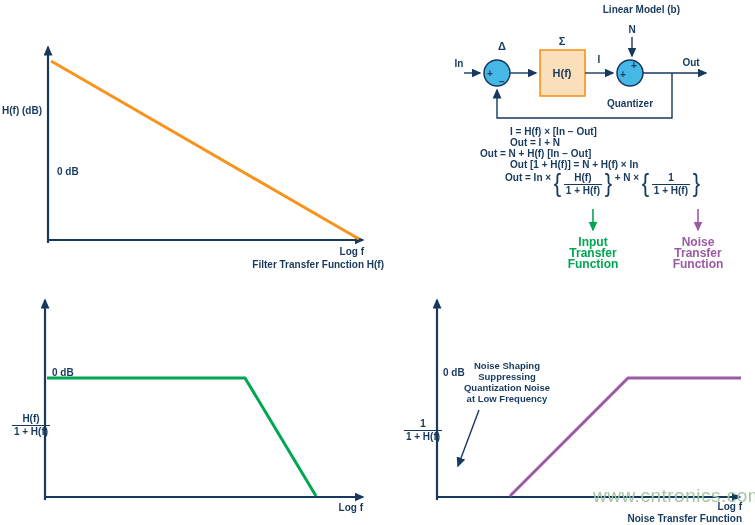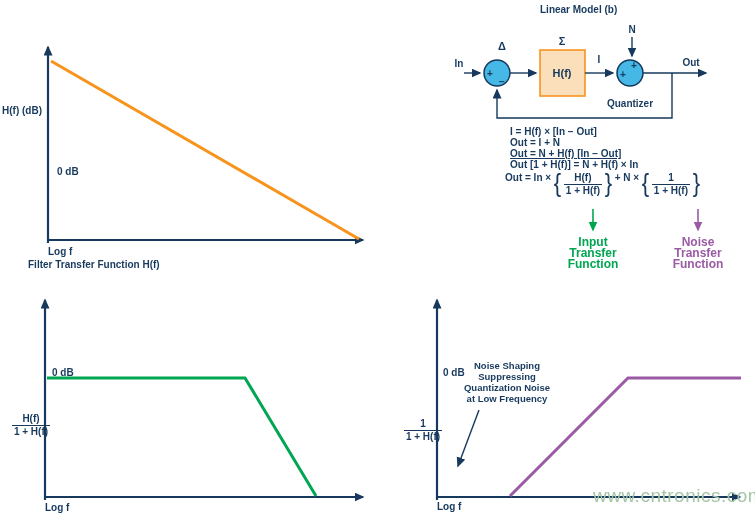--- a/index.html
+++ b/index.html
@@ -1,20 +1,20 @@
 <!DOCTYPE html>
 <html><head>
 <meta charset="utf-8">
 <style>
   * { margin:0; padding:0; box-sizing:border-box; }
   body { font-family:"Liberation Sans", sans-serif; background:#fff; }
   .canvas { position:relative; width:755px; height:525px; background:#fff; overflow:hidden; }
   .canvas svg.layer { position:absolute; left:0; top:0; }
   .t { position:absolute; color:#16395d; font-weight:700; font-size:10px; line-height:1.1; white-space:nowrap; }
-  .tc { text-align:left; }
+  .tc { text-align:right; }
   .axis { stroke:#16395d; stroke-width:2.2; fill:none; }
   .dline { stroke:#16395d; stroke-width:1.4; fill:none; }
   .curve-o { stroke:#f7941e; stroke-width:3; fill:none; }
   .curve-g { stroke:#00a651; stroke-width:3; fill:none; }
   .curve-p { stroke:#9a5ba4; stroke-width:3; fill:none; }
   .tf-arrow-g { stroke:#00a651; stroke-width:1.6; fill:none; }
   .tf-arrow-p { stroke:#9a5ba4; stroke-width:1.6; fill:none; }
   .junction { fill:#45b8e6; stroke:#16395d; stroke-width:1.5; }
   .hfblock { fill:#fbdfba; stroke:#f7941e; stroke-width:1.6; }
   .svgt { fill:#16395d; font-family:"Liberation Sans", sans-serif; font-weight:700; font-size:10px; }
@@ -100,21 +100,21 @@
 
   <div class="t" style="left:2px;top:105px;">H(f) (dB)</div>
   <div class="t" style="left:57px;top:166px;">0 dB</div>
   <div class="t tc" style="left:48px;top:246px;width:316px;">Log f</div>
   <div class="t tc" style="left:28px;top:259px;width:356px;">Filter Transfer Function H(f)</div>
 
   <div class="t tc" style="left:540px;top:4px;width:140px;">Linear Model (b)</div>
 
   <div class="t" style="left:510px;top:126px;">I = H(f) × [In − Out]</div>
   <div class="t" style="left:510px;top:137px;">Out = I + N</div>
-  <div class="t" style="left:510px;top:148px;text-decoration:underline;">Out = N + H(f) [In − Out]</div>
+  <div class="t" style="left:480px;top:148px;">Out = N + H(f) [In − Out]</div>
   <div class="t" style="left:510px;top:159px;">Out [1 + H(f)] = N + H(f) × In</div>
 
   <div class="eqf" style="left:505px;top:172px;">
     <span>Out = In ×</span>
     <span class="brace">{</span>
     <span class="vfrac">
       <span class="num">H(f)</span>
       <span class="den">1 + H(f)</span>
     </span>
     <span class="brace">}</span>
@@ -150,16 +150,17 @@
     <div class="num">1</div>
     <div class="den">1 + H(f)</div>
   </div>
   <div class="annotation" style="left:452px;top:360px;width:110px;">
     <div>Noise Shaping</div>
     <div>Suppressing</div>
     <div>Quantization Noise</div>
     <div>at Low Frequency</div>
   </div>
   <div class="t tc" style="left:437px;top:501px;width:305px;">Log f</div>
+  <div class="t tc" style="left:437px;top:513px;width:305px;">Noise Transfer Function</div>
 
   <div class="watermark" style="left:593px;top:485px;">www.cntronics.com</div>
 
 </div>
 
 </body></html>

